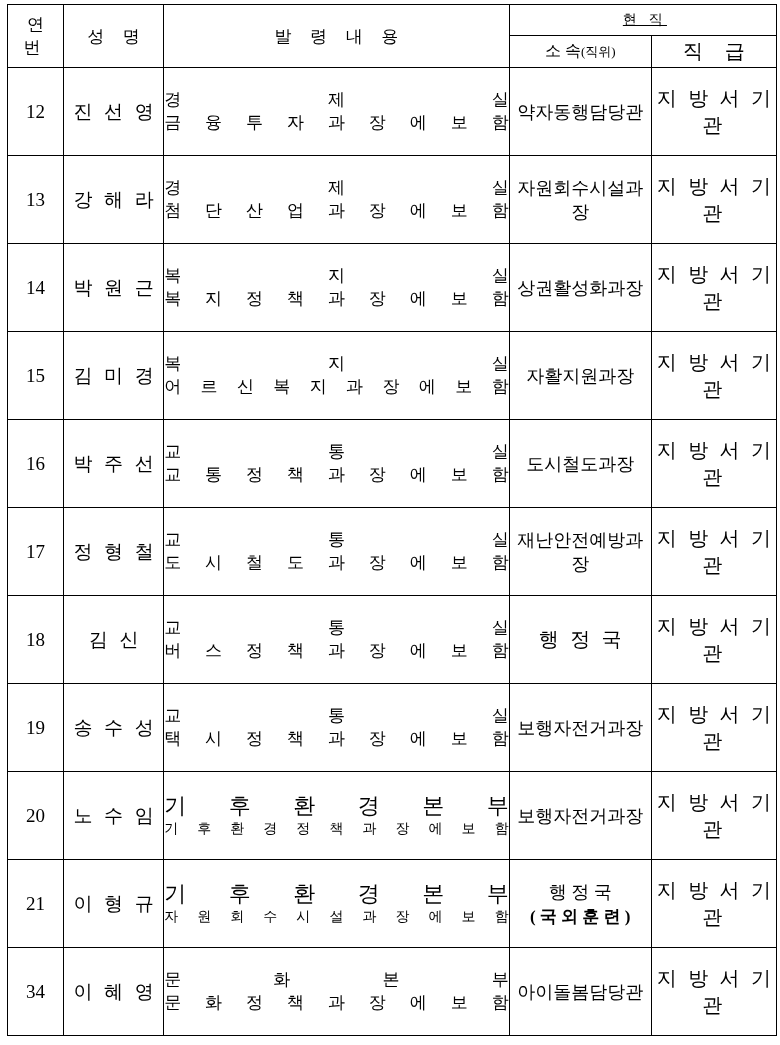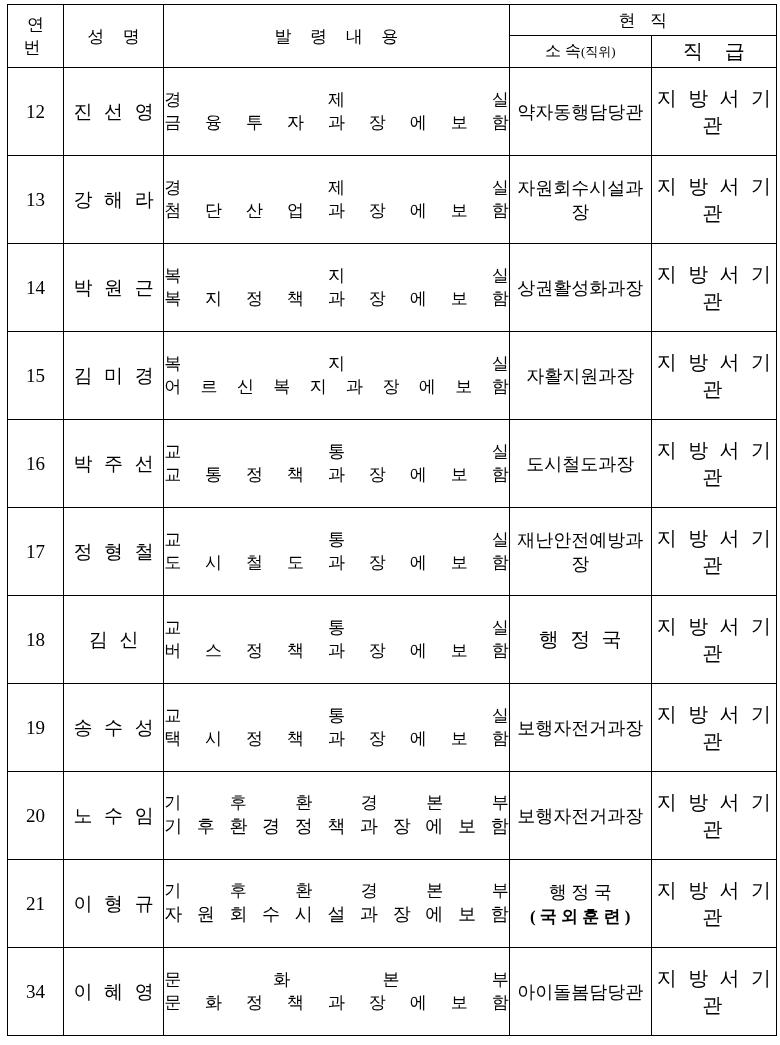--- a/index.html
+++ b/index.html
@@ -37,23 +37,24 @@
   
   col.c-no      { width: 56px; }
   col.c-name    { width: 100px; }
   col.c-detail  { width: 345px; }
   col.c-dept    { width: 142px; }
   col.c-rank    { width: 125px; }
 
   
   .hdr-cur {
     height: 30px;
-    font-size: 17px;
+    font-size: 14px;
     letter-spacing: 0.30em;
     text-indent: 0.30em;
+    text-decoration: underline;
   }
   .hdr-tall {
     font-size: 17px;
     letter-spacing: 0.42em;
     text-indent: 0.42em;
     height: 62px;
   }
   .hdr-sub {
     height: 31px;
     font-size: 16px;
@@ -119,25 +120,25 @@
     white-space: nowrap;
   }
   .detail .line2 > span {
     display: inline-block;
     width: 100%;
     text-align: justify;
     text-align-last: justify;
   }
   
   .detail.wide .line1 {
-    font-size: 17px;
+    font-size: 22px;
     letter-spacing: 0;
   }
   .detail.wide .line2 {
-    font-size: 18px;
+    font-size: 14px;
   }
 </style>
 </head>
 <body>
 
 <div class="sheet">
   <table class="appt">
     <colgroup>
       <col class="c-no">
       <col class="c-name">

